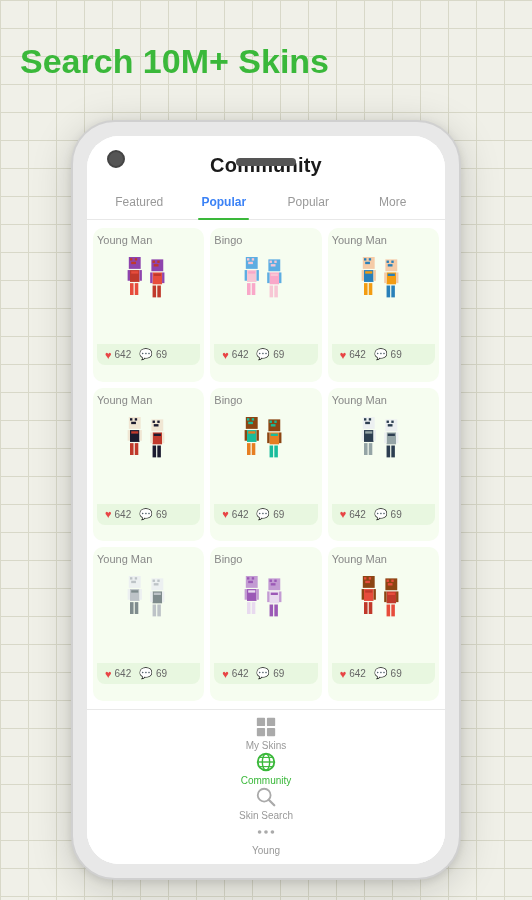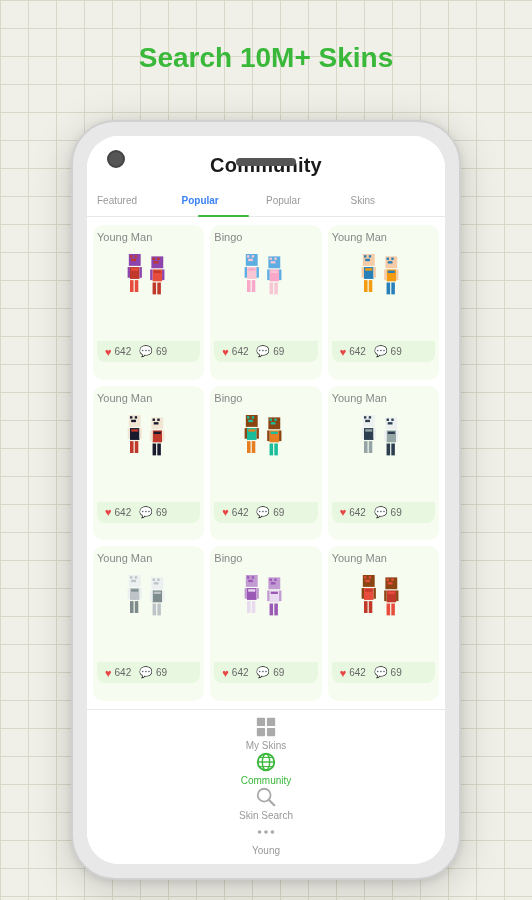--- a/index.html
+++ b/index.html
@@ -9,23 +9,23 @@
       background-color: #f0f0e8;
       background-image:
         linear-gradient(#d8d8c8 1px, transparent 1px),
         linear-gradient(90deg, #d8d8c8 1px, transparent 1px);
       background-size: 28px 28px;
       font-family: -apple-system, BlinkMacSystemFont, 'Helvetica Neue', sans-serif;
       overflow: hidden;
       position: relative;
     }
     .headline {
-      text-align: center;
+      text-align: left;
       color: #3ab83a;
-      font-size: 28px;
+      font-size: 34px;
       font-weight: 800;
       padding: 42px 20px 20px;
       position: relative;
       z-index: 2;
     }
     .phone-outer {
       position: absolute;
       left: 50%;
       top: 120px;
       transform: translateX(-50%);
@@ -86,23 +86,23 @@
       padding: 18px 0 10px;
       letter-spacing: 0.2px;
     }
     .tab-bar {
       display: flex;
       border-bottom: 1px solid #e8e8e8;
       padding: 0 10px;
     }
     .tab-item {
       flex: 1;
-      text-align: left;
+      text-align: center;
       padding: 8px 0 10px;
-      font-size: 10px;
+      font-size: 12px;
       color: #999;
       cursor: pointer;
       position: relative;
     }
     .tab-item.active {
       color: #3b82f6;
       font-weight: 600;
     }
     .tab-item.active::after {
       content: '';
@@ -206,21 +206,21 @@
   <div class="phone-speaker"></div>
   <div class="phone-inner">
     <div class="app-screen">
 
       <div class="app-title">Community</div>
 
       <div class="tab-bar" id="tab-bar">
           <div class="tab-item">Featured</div>
           <div class="tab-item active">Popular</div>
           <div class="tab-item">Popular</div>
-          <div class="tab-item">Skins</div>
+          <div class="tab-item">More</div>
         </div>
 
       <div class="skin-grid" id="skin-grid">
           <div class="skin-card">
             <div class="skin-card-name">Young Man</div>
             <div class="skin-image-area">
               <svg xmlns="http://www.w3.org/2000/svg" viewBox="0 0 36 64" width="48" height="76">
 
     <rect x="1" y="0" width="10" height="10" fill="#8e44ad"></rect>
     <rect x="2" y="1" width="2" height="2" fill="#c0392b"></rect>

